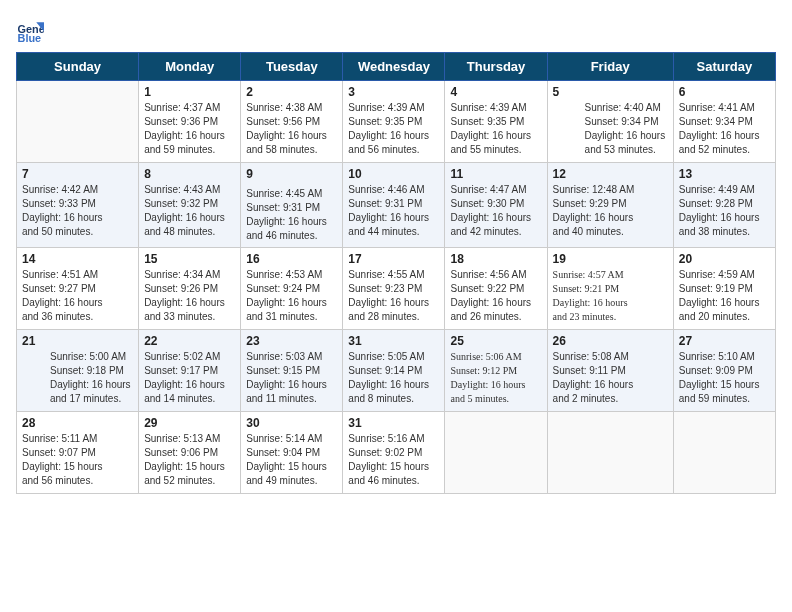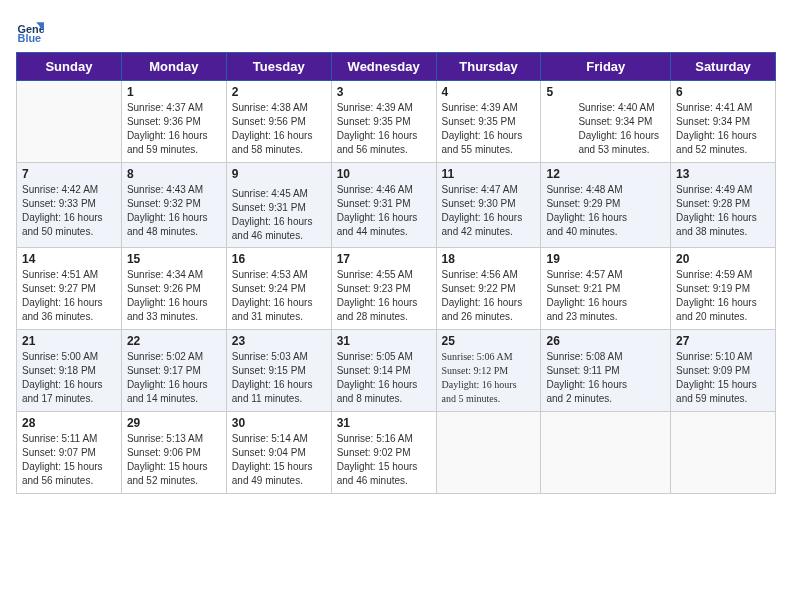--- a/index.html
+++ b/index.html
@@ -36,21 +36,21 @@
     .location-title {
       font-size: 16px;
       color: #444;
     }
     .calendar-table {
       width: 100%;
       border-collapse: collapse;
       border: 1px solid #ccc;
     }
     .calendar-table th {
-      background-color: #4c1d95;
+      background-color: #0c4a6e;
       color: #fff;
       font-size: 13px;
       font-weight: bold;
       padding: 6px 4px;
       text-align: center;
       border: 1px solid #2a5aaa;
     }
     .calendar-table td {
       vertical-align: top;
       border: 1px solid #ccc;
@@ -192,21 +192,21 @@
         </td>
         <td>
           <span class="day-number">11</span>
           <div class="day-info" style="white-space: pre-line;">Sunrise: 4:47 AM
 Sunset: 9:30 PM
 Daylight: 16 hours
 and 42 minutes.</div>
         </td>
         <td>
           <span class="day-number">12</span>
-          <div class="day-info" style="white-space: pre-line;">Sunrise: 4:48 AM
+          <div class="day-info" style="white-space: pre-line;">Sunrise: 12:48 AM
 Sunset: 9:29 PM
 Daylight: 16 hours
 and 40 minutes.</div>
         </td>
         <td>
           <span class="day-number">13</span>
           <div class="day-info" style="white-space: pre-line;">Sunrise: 4:49 AM
 Sunset: 9:28 PM
 Daylight: 16 hours
 and 38 minutes.</div>
@@ -243,37 +243,37 @@
         </td>
         <td>
           <span class="day-number">18</span>
           <div class="day-info" style="white-space: pre-line;">Sunrise: 4:56 AM
 Sunset: 9:22 PM
 Daylight: 16 hours
 and 26 minutes.</div>
         </td>
         <td>
           <span class="day-number">19</span>
-          <div class="day-info" style="white-space: pre-line;">Sunrise: 4:57 AM
+          <div class="day-info" style="white-space: pre-line; font-family: Liberation Serif, serif;">Sunrise: 4:57 AM
 Sunset: 9:21 PM
 Daylight: 16 hours
 and 23 minutes.</div>
         </td>
         <td>
           <span class="day-number">20</span>
           <div class="day-info" style="white-space: pre-line;">Sunrise: 4:59 AM
 Sunset: 9:19 PM
 Daylight: 16 hours
 and 20 minutes.</div>
         </td>
       </tr>
       <tr class="row-shaded">
         <td>
           <span class="day-number">21</span>
-          <div class="day-info" style="white-space: pre-line;">Sunrise: 5:00 AM
+          <div class="day-info" style="white-space: pre-line; margin-left: 28px;">Sunrise: 5:00 AM
 Sunset: 9:18 PM
 Daylight: 16 hours
 and 17 minutes.</div>
         </td>
         <td>
           <span class="day-number">22</span>
           <div class="day-info" style="white-space: pre-line;">Sunrise: 5:02 AM
 Sunset: 9:17 PM
 Daylight: 16 hours
 and 14 minutes.</div>

